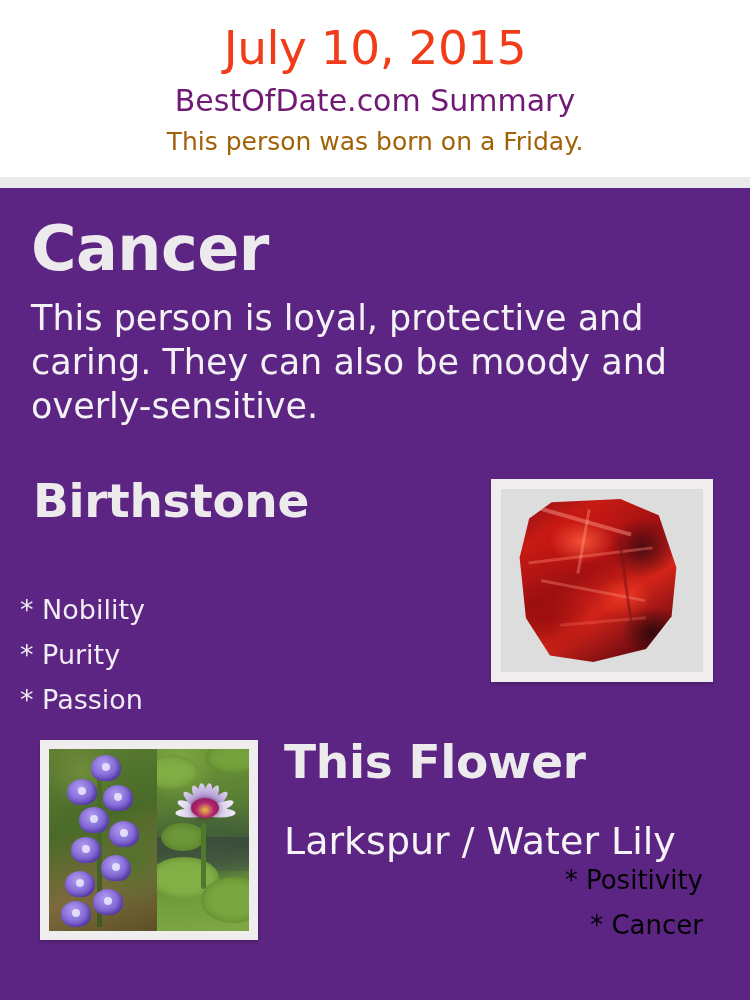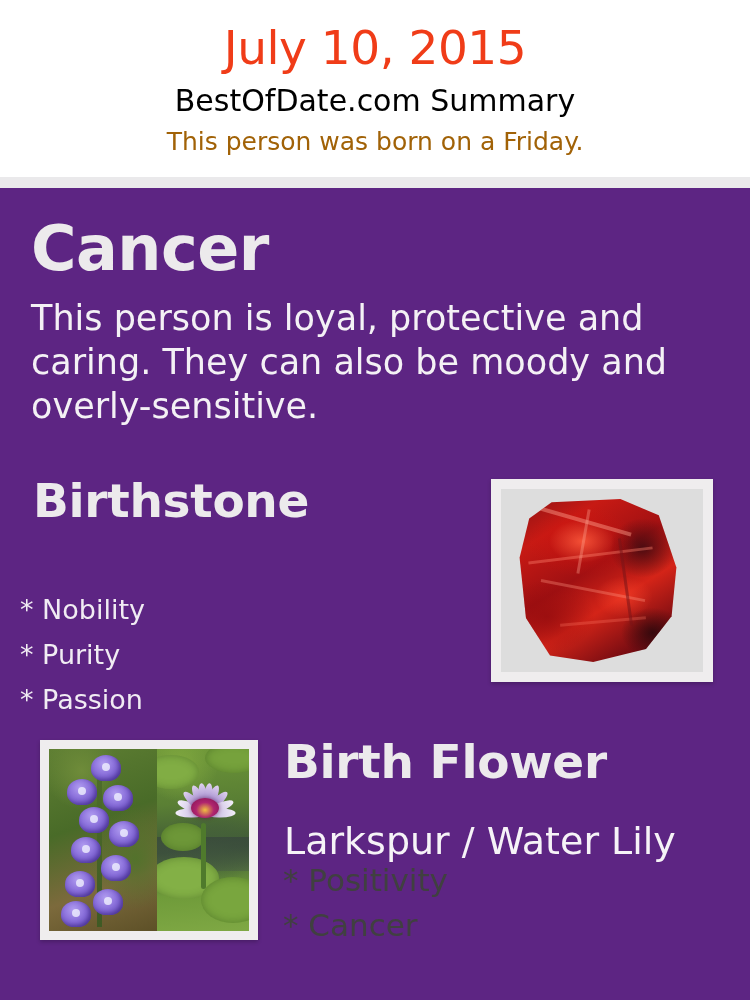--- a/index.html
+++ b/index.html
@@ -40,21 +40,21 @@
     color: #f03c18;
     line-height: 1.0;
     white-space: nowrap;
   }
   .header-sub {
     position: absolute;
     left: 0; top: 86px;
     width: 750px;
     font-size: 30px;
     font-weight: 400;
-    color: #000000;
+    color: #701a75;
     line-height: 1.0;
     white-space: nowrap;
   }
   .header-note {
     position: absolute;
     left: 0; top: 129px;
     width: 750px;
     font-size: 25px;
     font-weight: 400;
     color: #a16207;
@@ -151,25 +151,26 @@
     line-height: 1.0;
     white-space: nowrap;
     margin-top: 24px;
   }
   .flower-traits {
     position: absolute;
     left: 283px; top: 858px;
     width: 420px;
   }
   .flower-traits .trait {
-    font-size: 31px;
-    font-weight: 400;
-    color: #404040;
+    font-size: 26px;
+    font-weight: 400;
+    color: #000000;
     line-height: 45px;
     white-space: nowrap;
+    text-align: right;
   }
 
   
   .photo-frame {
     position: absolute;
     background: #efedee;
     box-sizing: border-box;
     overflow: hidden;
   }
   .photo-frame .inner {
@@ -339,21 +340,21 @@
         <div class="ruby-facet ruby-f1"></div>
         <div class="ruby-facet ruby-f2"></div>
         <div class="ruby-facet ruby-f3"></div>
         <div class="ruby-facet ruby-f4"></div>
         <div class="ruby-facet ruby-f5"></div>
         <div class="ruby-facet ruby-f6"></div>
       </div>
     </div>
   </div>
 
-  <div class="flower-title">Birth Flower</div>
+  <div class="flower-title">This Flower</div>
   <div class="flower-name">Larkspur / Water Lily</div>
   <div class="flower-traits">
     <div class="trait">* Positivity</div>
     <div class="trait">* Cancer</div>
   </div>
 
   <div class="photo-frame flower-frame frame-shadow">
     <div class="inner flower-inner">
 
       <div class="flower-half larkspur-half">

